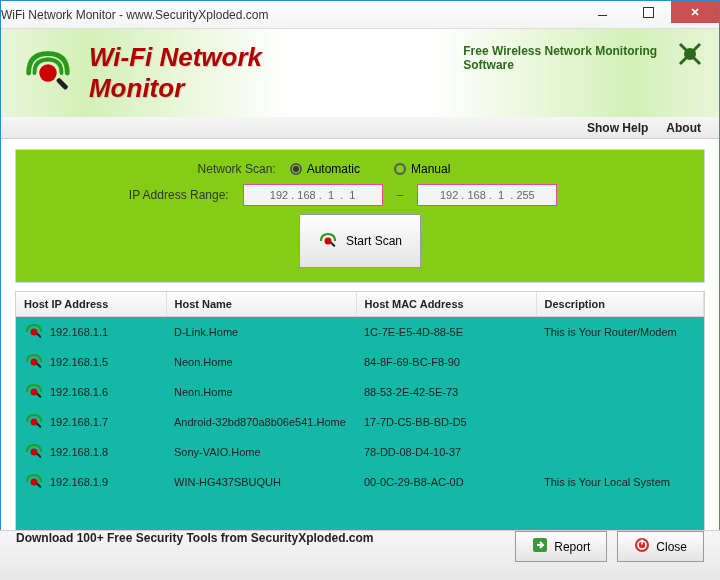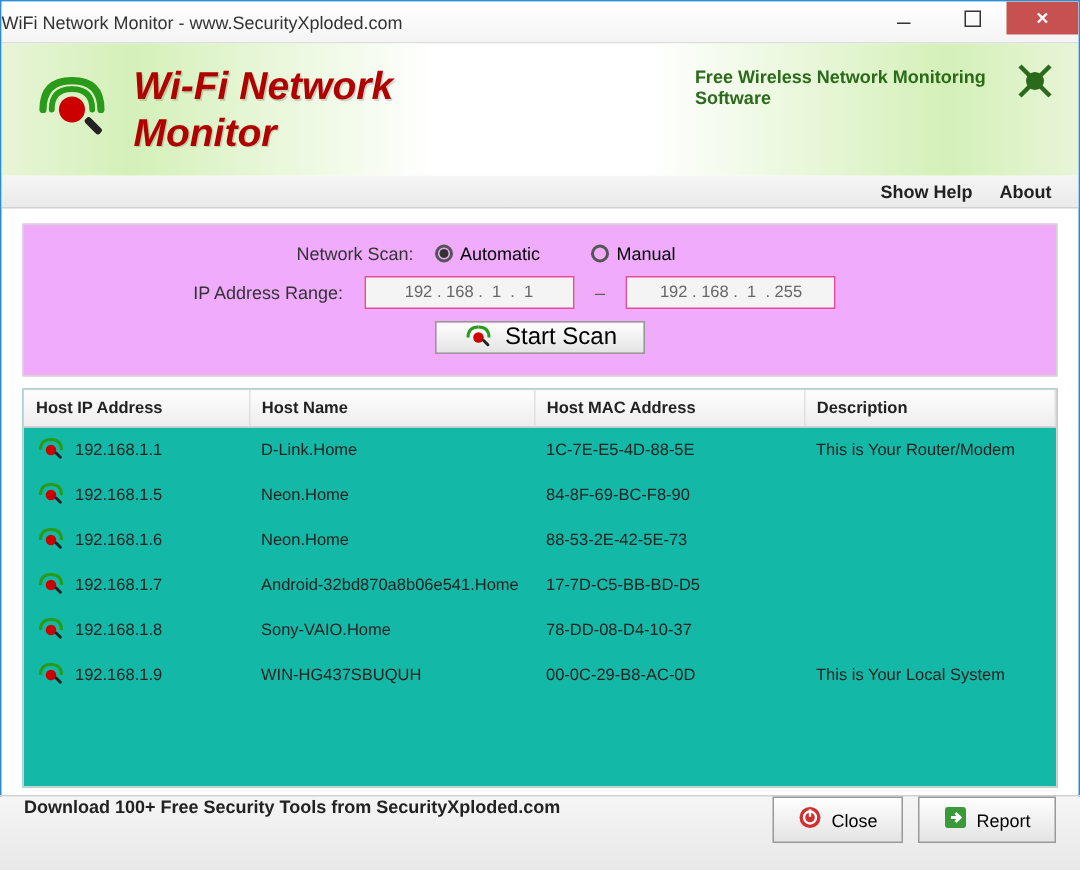--- a/index.html
+++ b/index.html
@@ -14,30 +14,30 @@
 .tb-max::after{content:"";display:block;width:9px;height:9px;border:1px solid #333}
 .tb-close::after{content:"\2715";font-size:11px;font-weight:bold}
 .banner{height:88px;background:linear-gradient(90deg,#e8f5d8 0%,#d4f0b8 12%,#fff 40%,#fff 60%,#d4f0b8 88%,#e8f5d8 100%);display:flex;align-items:center;padding:0 18px;position:relative}
 .banner-left{display:flex;align-items:center;gap:12px}
 .banner-text{display:flex;flex-direction:row}
 .banner-title{font-size:26px;font-weight:bold;color:#b00000;font-style:italic;text-shadow:1px 1px 0 rgba(0,0,0,.15)}
 .banner-sub{font-size:12px;color:#2a6a1a;font-weight:bold;margin-top:2px;margin-left:110px}
 .pirate{position:absolute;right:14px;top:10px}
 .menu{height:22px;background:linear-gradient(#f5f5f5,#eaeaea);display:flex;justify-content:flex-end;gap:18px;padding:0 18px;align-items:center;border-bottom:1px solid #d0d0d0}
 .menu a{font-size:12px;font-weight:bold;color:#222;text-decoration:none}
-.panel{margin:10px 14px 8px;border:1px solid #d4d4d4;background:#f0abfc;padding:12px 18px 14px}
+.panel{margin:10px 14px 8px;border:1px solid #d4d4d4;background:#84cc16;padding:12px 18px 14px}
 .row{display:flex;align-items:center;justify-content:center;gap:14px;font-size:12px;margin-bottom:8px}
 .lbl{width:120px;text-align:right;color:#333}
 .radio{display:inline-flex;align-items:center;gap:5px;margin-right:20px}
 .radio .dot{width:12px;height:12px;border:2px solid #555;border-radius:50%;display:flex;align-items:center;justify-content:center}
 .radio.sel .dot::after{content:"";width:6px;height:6px;background:#333;border-radius:50%}
 .ipbox{width:140px;height:22px;border:1px solid #ec4899;background:#f4f4f4;color:#666;font-size:11px;text-align:center;padding:3px}
 .dash{color:#555}
 .scan-row{display:flex;justify-content:center;margin-top:8px}
-.btn{display:inline-flex;align-items:center;gap:8px;padding:0 18px;font-size:16px;background:linear-gradient(#fefefe,#e4e4e4);border:1px solid #999;cursor:pointer}
+.btn{display:inline-flex;align-items:center;gap:8px;padding:16px 18px;font-size:12px;background:linear-gradient(#fefefe,#e4e4e4);border:1px solid #999;cursor:pointer}
 .table-wrap{margin:0 14px;border:1px solid #d0d0d0;background:#14b8a6;height:266px;overflow:auto}
 table{width:100%;border-collapse:collapse;font-size:11px}
 th{text-align:left;padding:6px 8px;background:linear-gradient(#fdfdfd,#eee);border-bottom:1px solid #d0d0d0;border-right:1px solid #e0e0e0;font-weight:bold;color:#222}
 td{padding:5px 8px;color:#222;white-space:nowrap}
 td.ipcell{display:flex;align-items:center;gap:6px}
 .footer{position:absolute;bottom:0;left:0;right:0;height:50px;background:linear-gradient(#f5f5f5,#e8e8e8);display:flex;align-items:flex-start;padding:0 16px;border-top:1px solid #d0d0d0}
 .foot-txt{font-size:12px;font-weight:bold;color:#222;flex:1}
 .fbtn{display:inline-flex;align-items:center;gap:6px;padding:5px 16px;font-size:12px;background:linear-gradient(#fefefe,#e4e4e4);border:1px solid #999;margin-left:10px;cursor:pointer}
 .wifi-ico{display:inline-block;width:20px;height:20px;position:relative}
 .wifi-ico svg{width:100%;height:100%}
@@ -200,26 +200,26 @@
           <td>This is Your Local System</td>
         </tr>
       </tbody>
   </table>
 </div>
 
 <div class="footer">
   <span class="foot-txt">Download 100+ Free Security Tools from SecurityXploded.com</span>
   <button class="fbtn">
     <span><svg width="16" height="16">
+          <rect x="1" y="1" width="14" height="14" rx="2" fill="#3a9a3a"></rect>
+          <path d="M5 8 L11 8 M8 5 L11 8 L8 11" stroke="#fff" stroke-width="2" fill="none"></path>
+        </svg></span>
+    <span>Report</span>
+  </button>
+  <button class="fbtn">
+    <span><svg width="16" height="16">
           <circle cx="8" cy="8" r="7" fill="#d03030"></circle>
           <circle cx="8" cy="8" r="4" fill="none" stroke="#fff" stroke-width="1.6"></circle>
           <rect x="7.2" y="2.5" width="1.6" height="5" fill="#fff"></rect>
         </svg></span>
     <span>Close</span>
   </button>
-  <button class="fbtn">
-    <span><svg width="16" height="16">
-          <rect x="1" y="1" width="14" height="14" rx="2" fill="#3a9a3a"></rect>
-          <path d="M5 8 L11 8 M8 5 L11 8 L8 11" stroke="#fff" stroke-width="2" fill="none"></path>
-        </svg></span>
-    <span>Report</span>
-  </button>
 </div>
 
 </body></html>

